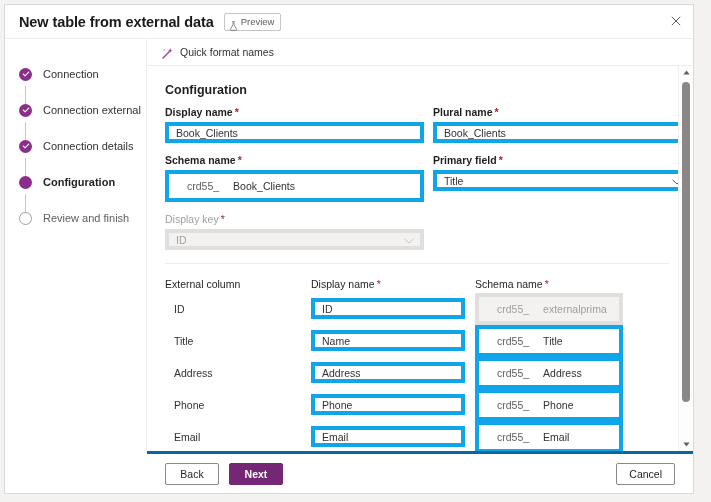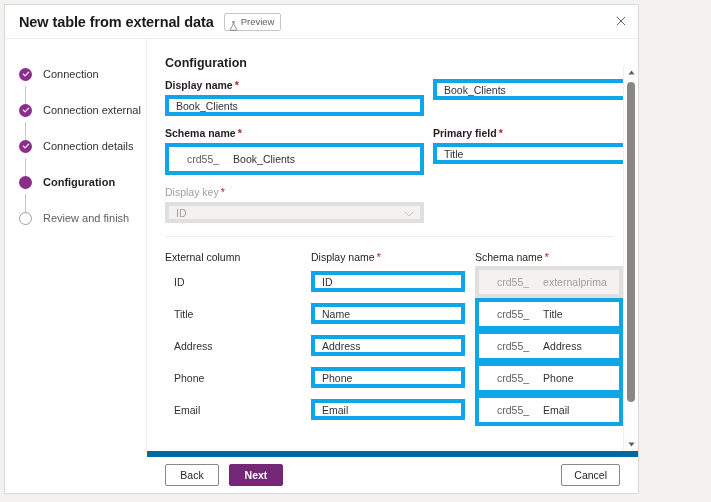--- a/index.html
+++ b/index.html
@@ -10,21 +10,21 @@
   body {
     width: 711px;
     height: 502px;
     font-family: "Liberation Sans", sans-serif;
     -webkit-font-smoothing: antialiased;
   }
   .window {
     position: absolute;
     left: 4px;
     top: 4px;
-    width: 635px;
+    width: 690px;
     height: 490px;
     background: #ffffff;
     border: 1px solid #d9d9d9;
     box-sizing: border-box;
     overflow: hidden;
   }
 
   
   .titlebar {
     position: relative;
@@ -311,21 +311,21 @@
     cursor: pointer;
   }
 
   
   .footer {
     position: absolute;
     left: 142px;
     right: 0;
     bottom: 0;
     height: 42px;
-    border-top: 6px solid #0369a1;
+    border-top: 3px solid #0369a1;
     background: #fff;
     display: flex;
     align-items: center;
     padding: 0 18px 0 18px;
     box-sizing: border-box;
   }
   .footer-left { display: flex; gap: 10px; }
   .footer-right { margin-left: auto; }
   .btn {
     min-width: 54px;
@@ -418,32 +418,47 @@
           <div class="step pending">
             <span class="dot pending"></span>
             <span class="slabel">Review and finish</span>
           </div>
         </div>
     </div>
 
     <div class="main-wrap">
       <div class="main">
 
+        <div class="quickbar">
+          <div class="quick-btn">
+            <span class="qicon">
+              <svg width="13" height="13" viewBox="0 0 13 13">
+                <path d="M2 11 L8.5 4.5" stroke="#a33ea3" stroke-width="1.4" stroke-linecap="round"></path>
+                <path d="M9.3 1.2 l.6 1.5 1.5.6 -1.5.6 -.6 1.5 -.6-1.5 -1.5-.6 1.5-.6z" fill="#a33ea3"></path>
+                <path d="M3.2 1.6 l.35.9.9.35 -.9.35 -.35.9 -.35-.9 -.9-.35.9-.35z" fill="#c07dc0"></path>
+              </svg>
+            </span>
+            <span class="quick-label">Quick format names</span>
+          </div>
+        </div>
 
         <div class="content">
           <div class="section-title">Configuration</div>
 
           <div class="field-grid">
             <div class="field">
               <span class="flabel">
                 <span>Display name</span><span class="req">*</span>
               </span>
               <div class="input">Book_Clients</div>
             </div>
             <div class="field">
+              <span class="flabel">
+                <span>Plural name</span><span class="req">*</span>
+              </span>
               <div class="input">Book_Clients</div>
             </div>
           </div>
 
           <div class="field-grid">
             <div class="field">
               <span class="flabel">
                 <span>Schema name</span><span class="req">*</span>
               </span>
               <div class="input prefixed">

